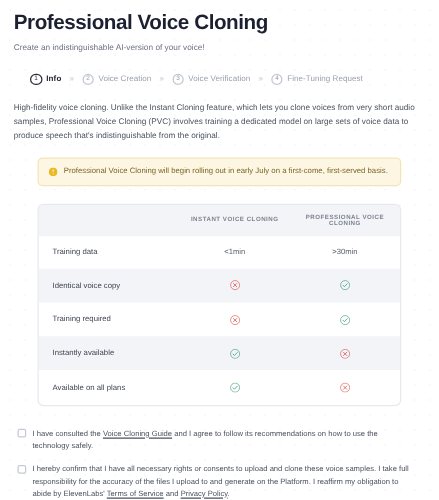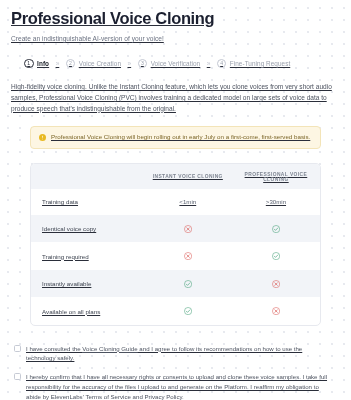--- a/index.html
+++ b/index.html
@@ -15,21 +15,20 @@
     background-color: #ffffff;
     background-image: radial-gradient(#e6e8ee 0.7px, transparent 0.8px);
     background-size: 12px 12px;
     background-position: 2px 2px;
     color: #2a2e3a;
     -webkit-font-smoothing: antialiased;
   }
 
   .page {
     padding: 9px 11px 0 11px;
-    text-decoration: underline;
   }
 
   
   .title {
     font-size: 16.5px;
     font-weight: bold;
     letter-spacing: -0.35px;
     color: #1c2030;
     line-height: 1.15;
   }

